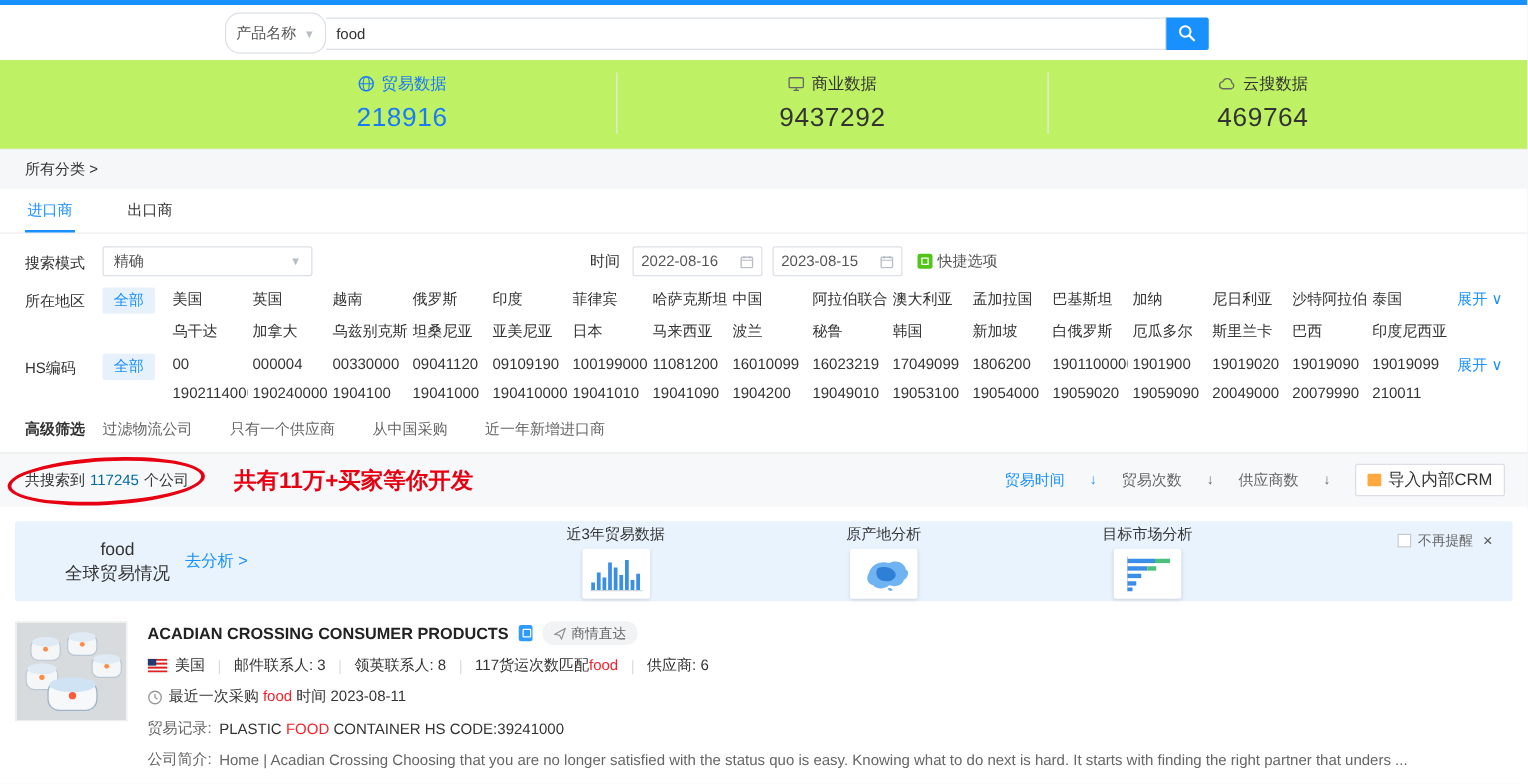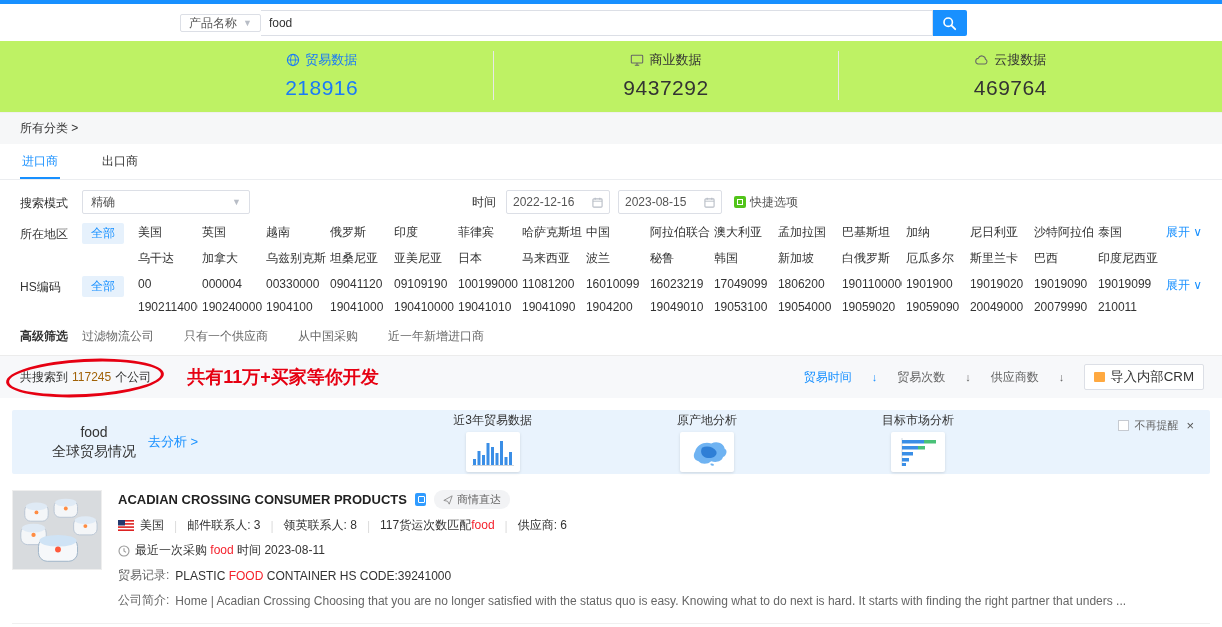--- a/index.html
+++ b/index.html
@@ -2,21 +2,21 @@
 <html><head>
 <meta charset="utf-8">
 <style>
   * { margin:0; padding:0; box-sizing:border-box; }
   html,body { width:1222px; height:627px; overflow:hidden; background:#f5f6f7;
     font-family:"Liberation Sans","DejaVu Sans",sans-serif; font-size:12px; color:#333; }
   .topstrip { height:4px; background:#1890ff; }
 
   
   .search-section { background:#fff; padding:6px 0 5px 180px; display:flex; align-items:center; }
-  .cat-select { height:18px; border:1px solid #dcdfe6; border-radius:2px; background:#fff;
+  .cat-select { height:33px; border:1px solid #dcdfe6; border-radius:12px; background:#fff;
     display:flex; align-items:center; gap:6px; padding:0 8px; color:#555; cursor:pointer; }
   .chev { color:#b8bdc6; font-size:9px; }
   .search-input { height:26px; width:672px; border:1px solid #dcdfe6; border-left:none;
     padding:0 8px; font-size:12px; color:#333; outline:none; }
   .search-btn { height:26px; width:34px; background:#1890ff; border:none; border-radius:0 2px 2px 0;
     cursor:pointer; display:flex; align-items:center; justify-content:center; }
 
   
   .stats-section { background:#bef264; display:flex; padding:10px 40px 12px 150px; border-bottom:1px solid #f0f0f0; }
   .stat { flex:1; text-align:center; }
@@ -52,21 +52,21 @@
   .expand-link { color:#1890ff; cursor:pointer; flex:none; margin-left:8px; white-space:nowrap; }
   .adv-row { align-items:center; margin-bottom:6px; padding-top:4px; }
   .adv-label { color:#333; font-weight:bold; width:62px; }
   .adv-opts { display:flex; gap:30px; }
   .adv-opts span { color:#666; cursor:pointer; }
 
   
   .results-bar { background:#f7f8fa; border-top:1px solid #ececec; display:flex; align-items:center;
     padding:8px 18px 8px 20px; position:relative; }
   .results-left { position:relative; display:flex; align-items:center; gap:4px; color:#333; }
-  .count-red { color:#a16207;text-align:right; }
+  .count-red { color:#0369a1;text-align:right; }
   .red-ellipse { position:absolute; left:-14px; top:-10px; width:158px; height:38px;
     border:3px solid #e60012; border-radius:50%; transform:rotate(-3deg); pointer-events:none; }
   .annotation { color:#e60012; font-weight:bold; font-size:18px; margin-left:36px; }
   .sort-group { margin-left:auto; display:flex; align-items:center; gap:20px; color:#666; }
   .sort-item { cursor:pointer; display:flex; align-items:center; gap:20px; }
   .sort-item.active { color:#1890ff; }
   .arrow-down { font-size:11px; }
   .crm-btn { height:26px; background:#fff; border:1px solid #dcdfe6; border-radius:2px;
     display:flex; align-items:center; gap:5px; padding:0 9px; color:#333; cursor:pointer; }
   .orange-ico { width:11px; height:10px; background:#ffa940; border-radius:1px; display:inline-block; }
@@ -168,21 +168,21 @@
 
 <div class="filter-panel">
   <div class="f-row mode-row">
     <span class="f-label">搜索模式</span>
     <div class="mode-select">
       <span>精确</span>
       <span class="chev">▼</span>
     </div>
     <span class="time-label">时间</span>
     <div class="date-box">
-      <span>2022-12-16</span>
+      <span>2022-08-16</span>
       <svg width="11" height="11" viewBox="0 0 12 12">
           <rect x="1" y="2" width="10" height="9" rx="1" fill="none" stroke="#b8bdc6" stroke-width="1.2"></rect>
           <line x1="3.5" y1="0.8" x2="3.5" y2="3" stroke="#b8bdc6" stroke-width="1.2"></line>
           <line x1="8.5" y1="0.8" x2="8.5" y2="3" stroke="#b8bdc6" stroke-width="1.2"></line>
           <line x1="1" y1="4.6" x2="11" y2="4.6" stroke="#b8bdc6" stroke-width="1"></line>
         </svg>
     </div>
     <div class="date-box">
       <span>2023-08-15</span>
       <svg width="11" height="11" viewBox="0 0 12 12">

